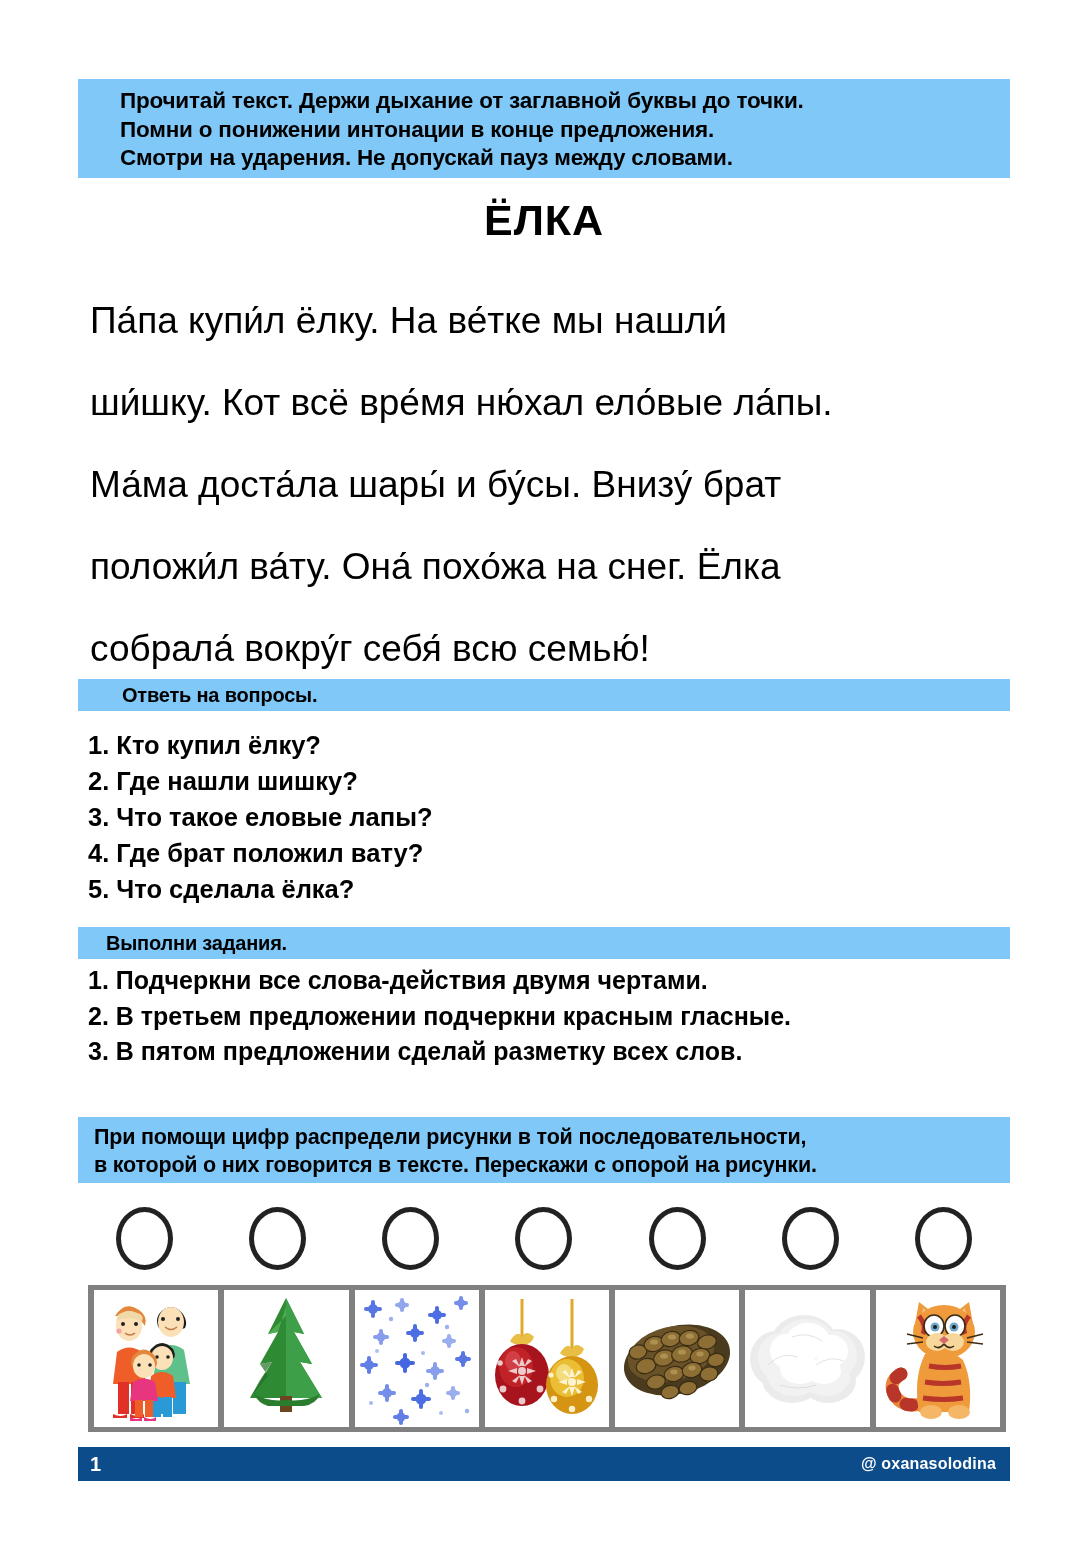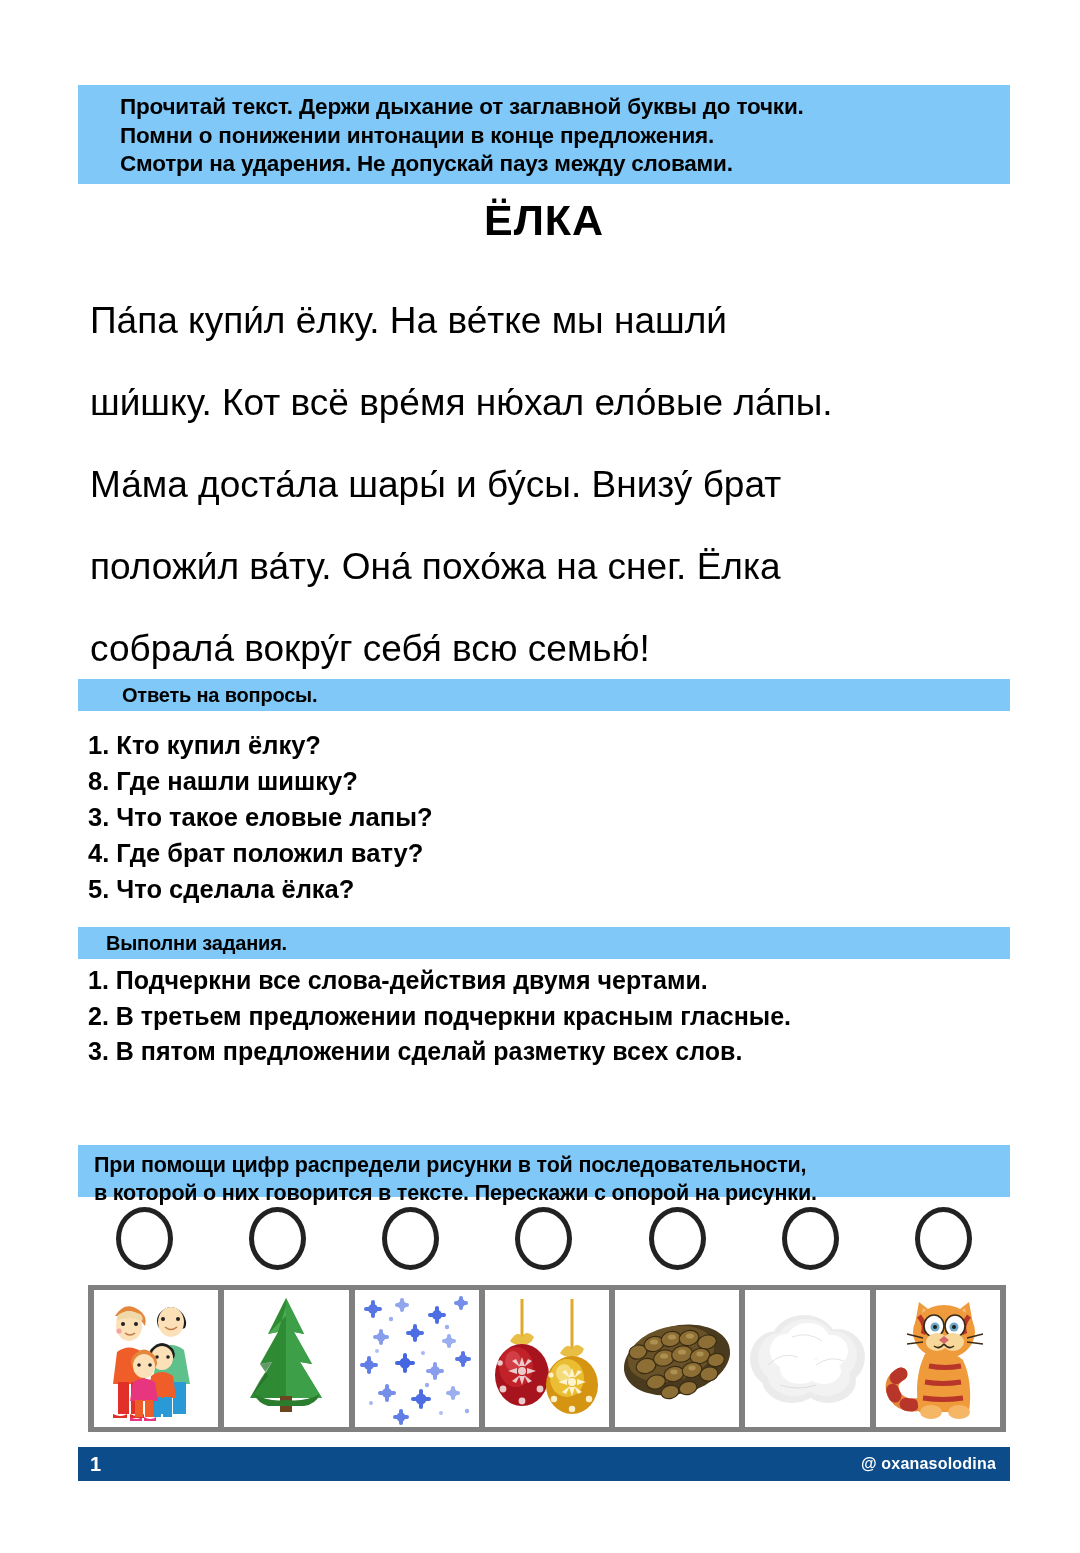--- a/index.html
+++ b/index.html
@@ -33,21 +33,21 @@
     box-sizing: border-box;
   }
   .banner-line {
     font-weight: bold;
     color: #000;
     letter-spacing: -0.2px;
     white-space: nowrap;
   }
 
   #banner-top {
-    top: 85px;
+    top: 79px;
     height: 99px;
     padding: 8px 0 0 42px;
   }
   #banner-top .banner-line {
     font-size: 22.5px;
     line-height: 28.5px;
   }
 
   #banner-questions {
     top: 679px;
@@ -64,23 +64,22 @@
     height: 32px;
     padding: 4px 16px 0 28px;
   }
   #banner-tasks .banner-line {
     font-size: 20px;
     line-height: 24px;
   }
 
   #banner-sequence {
     top: 1117px;
-    height: 52px;
+    height: 66px;
     padding: 6px 8px 0 16px;
-    margin-top: 28px;
   }
   #banner-sequence .banner-line {
     font-size: 21.5px;
     line-height: 28px;
   }
 
   
   #story-title {
     position: absolute;
     left: 78px;
@@ -224,21 +223,21 @@
     <div class="story-line">положи́л ва́ту. Она́ похо́жа на снег. Ёлка</div>
     <div class="story-line">собрала́ вокру́г себя́  всю семью́!</div>
   </div>
 
   <div class="banner" id="banner-questions">
     <div class="banner-line">Ответь на вопросы.</div>
   </div>
 
   <div class="numlist" id="questions-list">
     <div class="li">1. Кто купил ёлку?</div>
-    <div class="li">8. Где нашли шишку?</div>
+    <div class="li">2. Где нашли шишку?</div>
     <div class="li">3. Что такое еловые лапы?</div>
     <div class="li">4. Где брат положил вату?</div>
     <div class="li">5. Что сделала ёлка?</div>
   </div>
 
   <div class="banner" id="banner-tasks">
     <div class="banner-line">Выполни задания.</div>
   </div>
 
   <div class="numlist" id="tasks-list">

